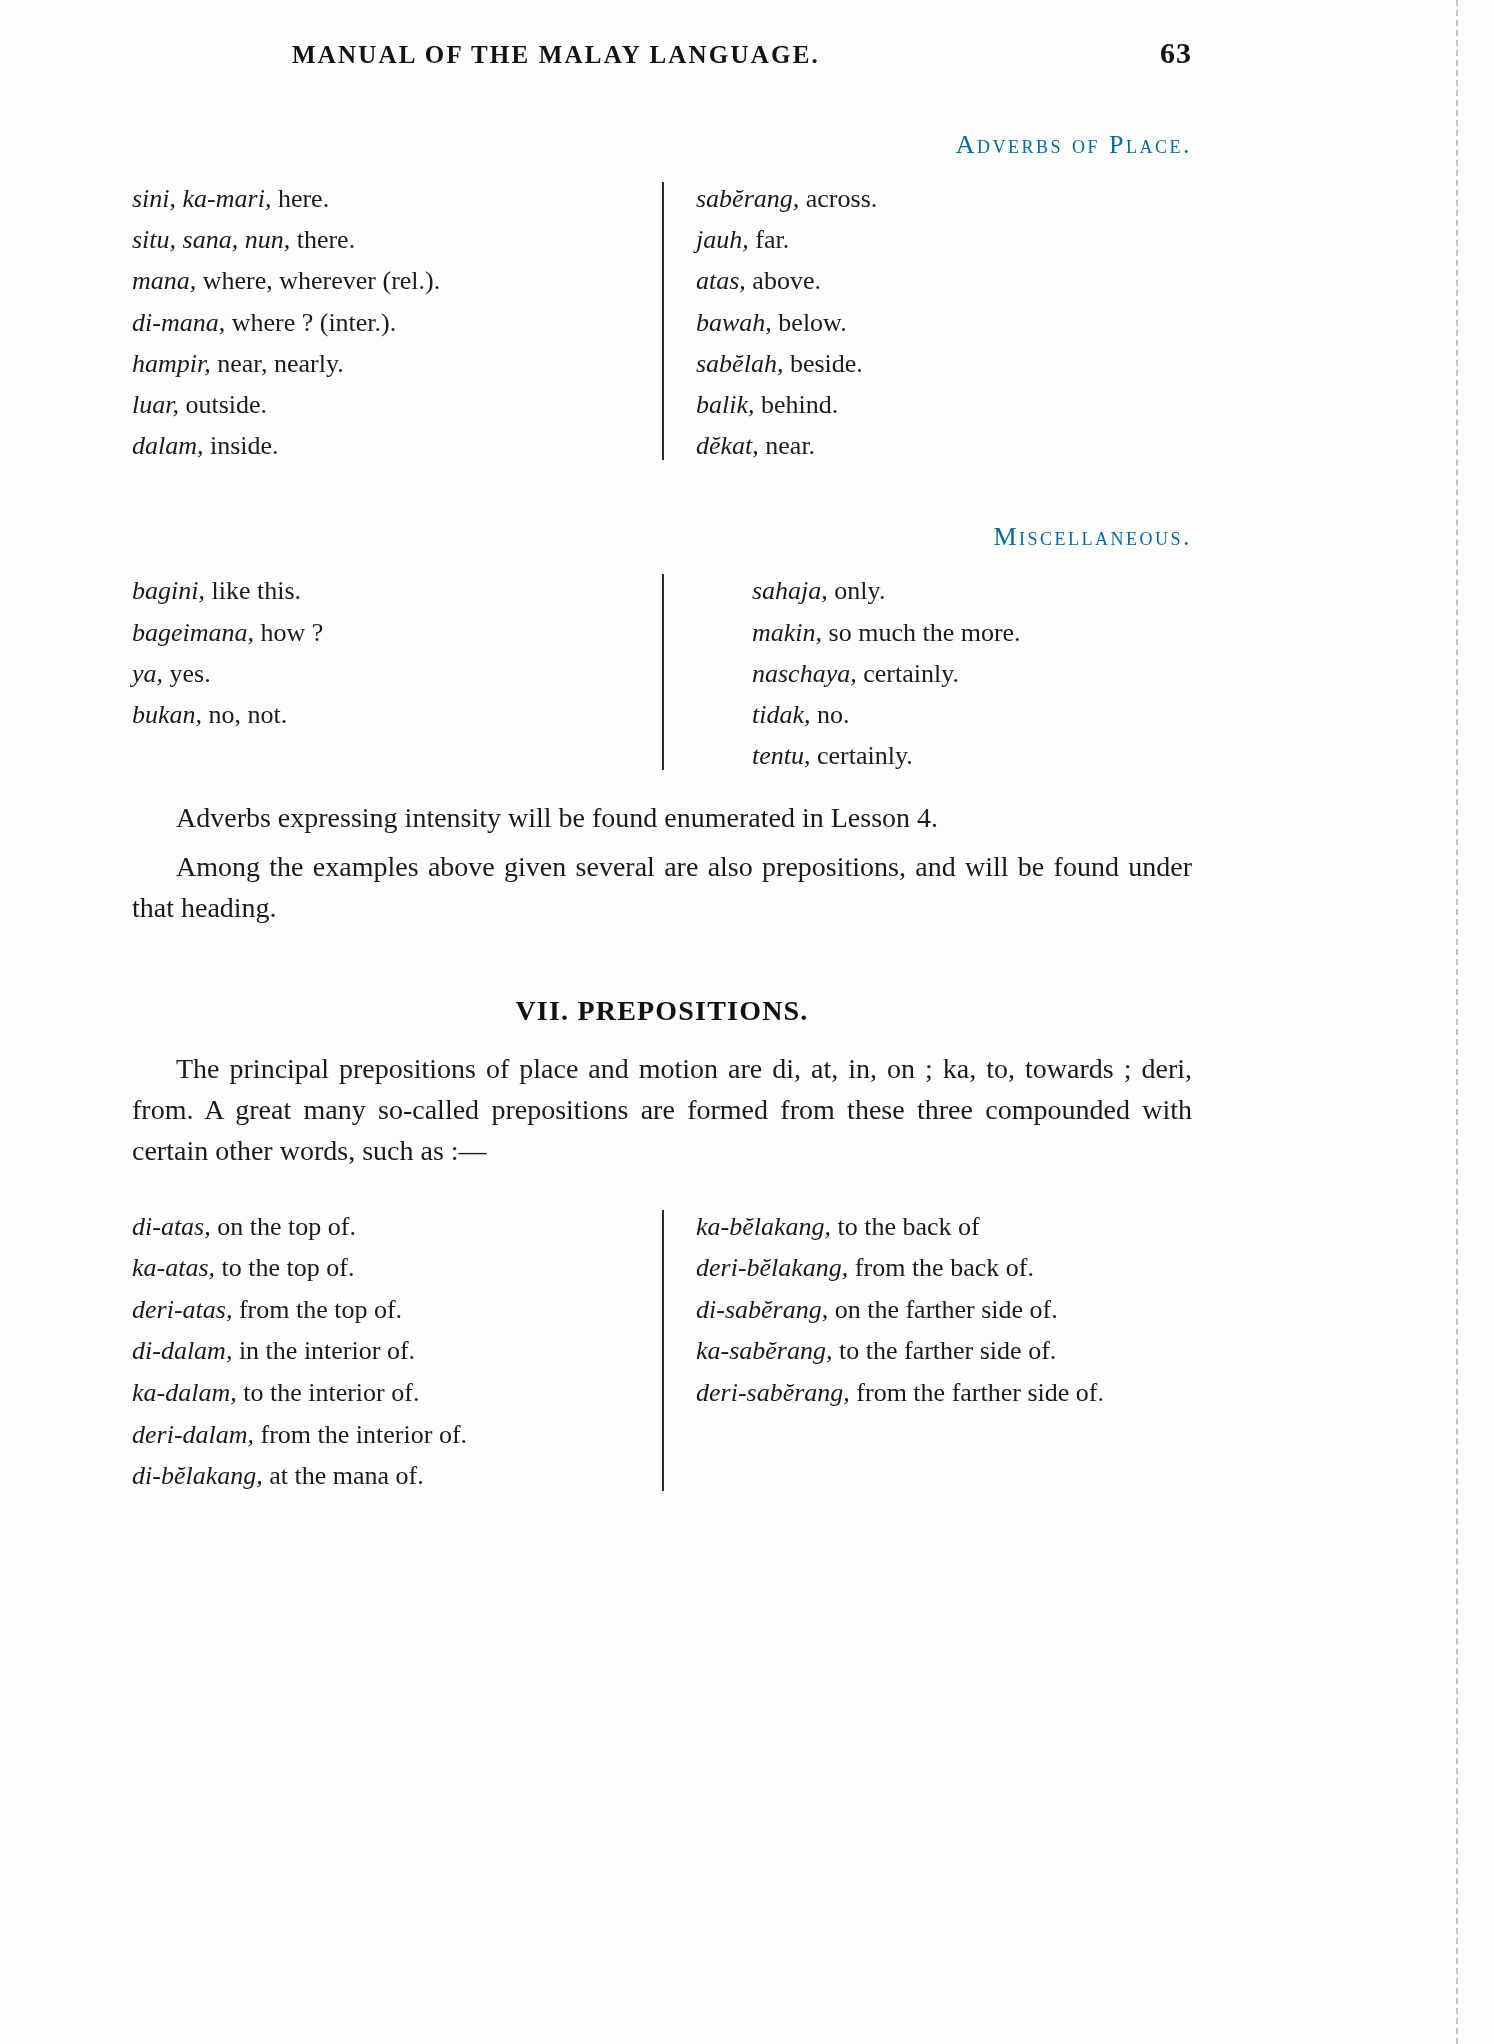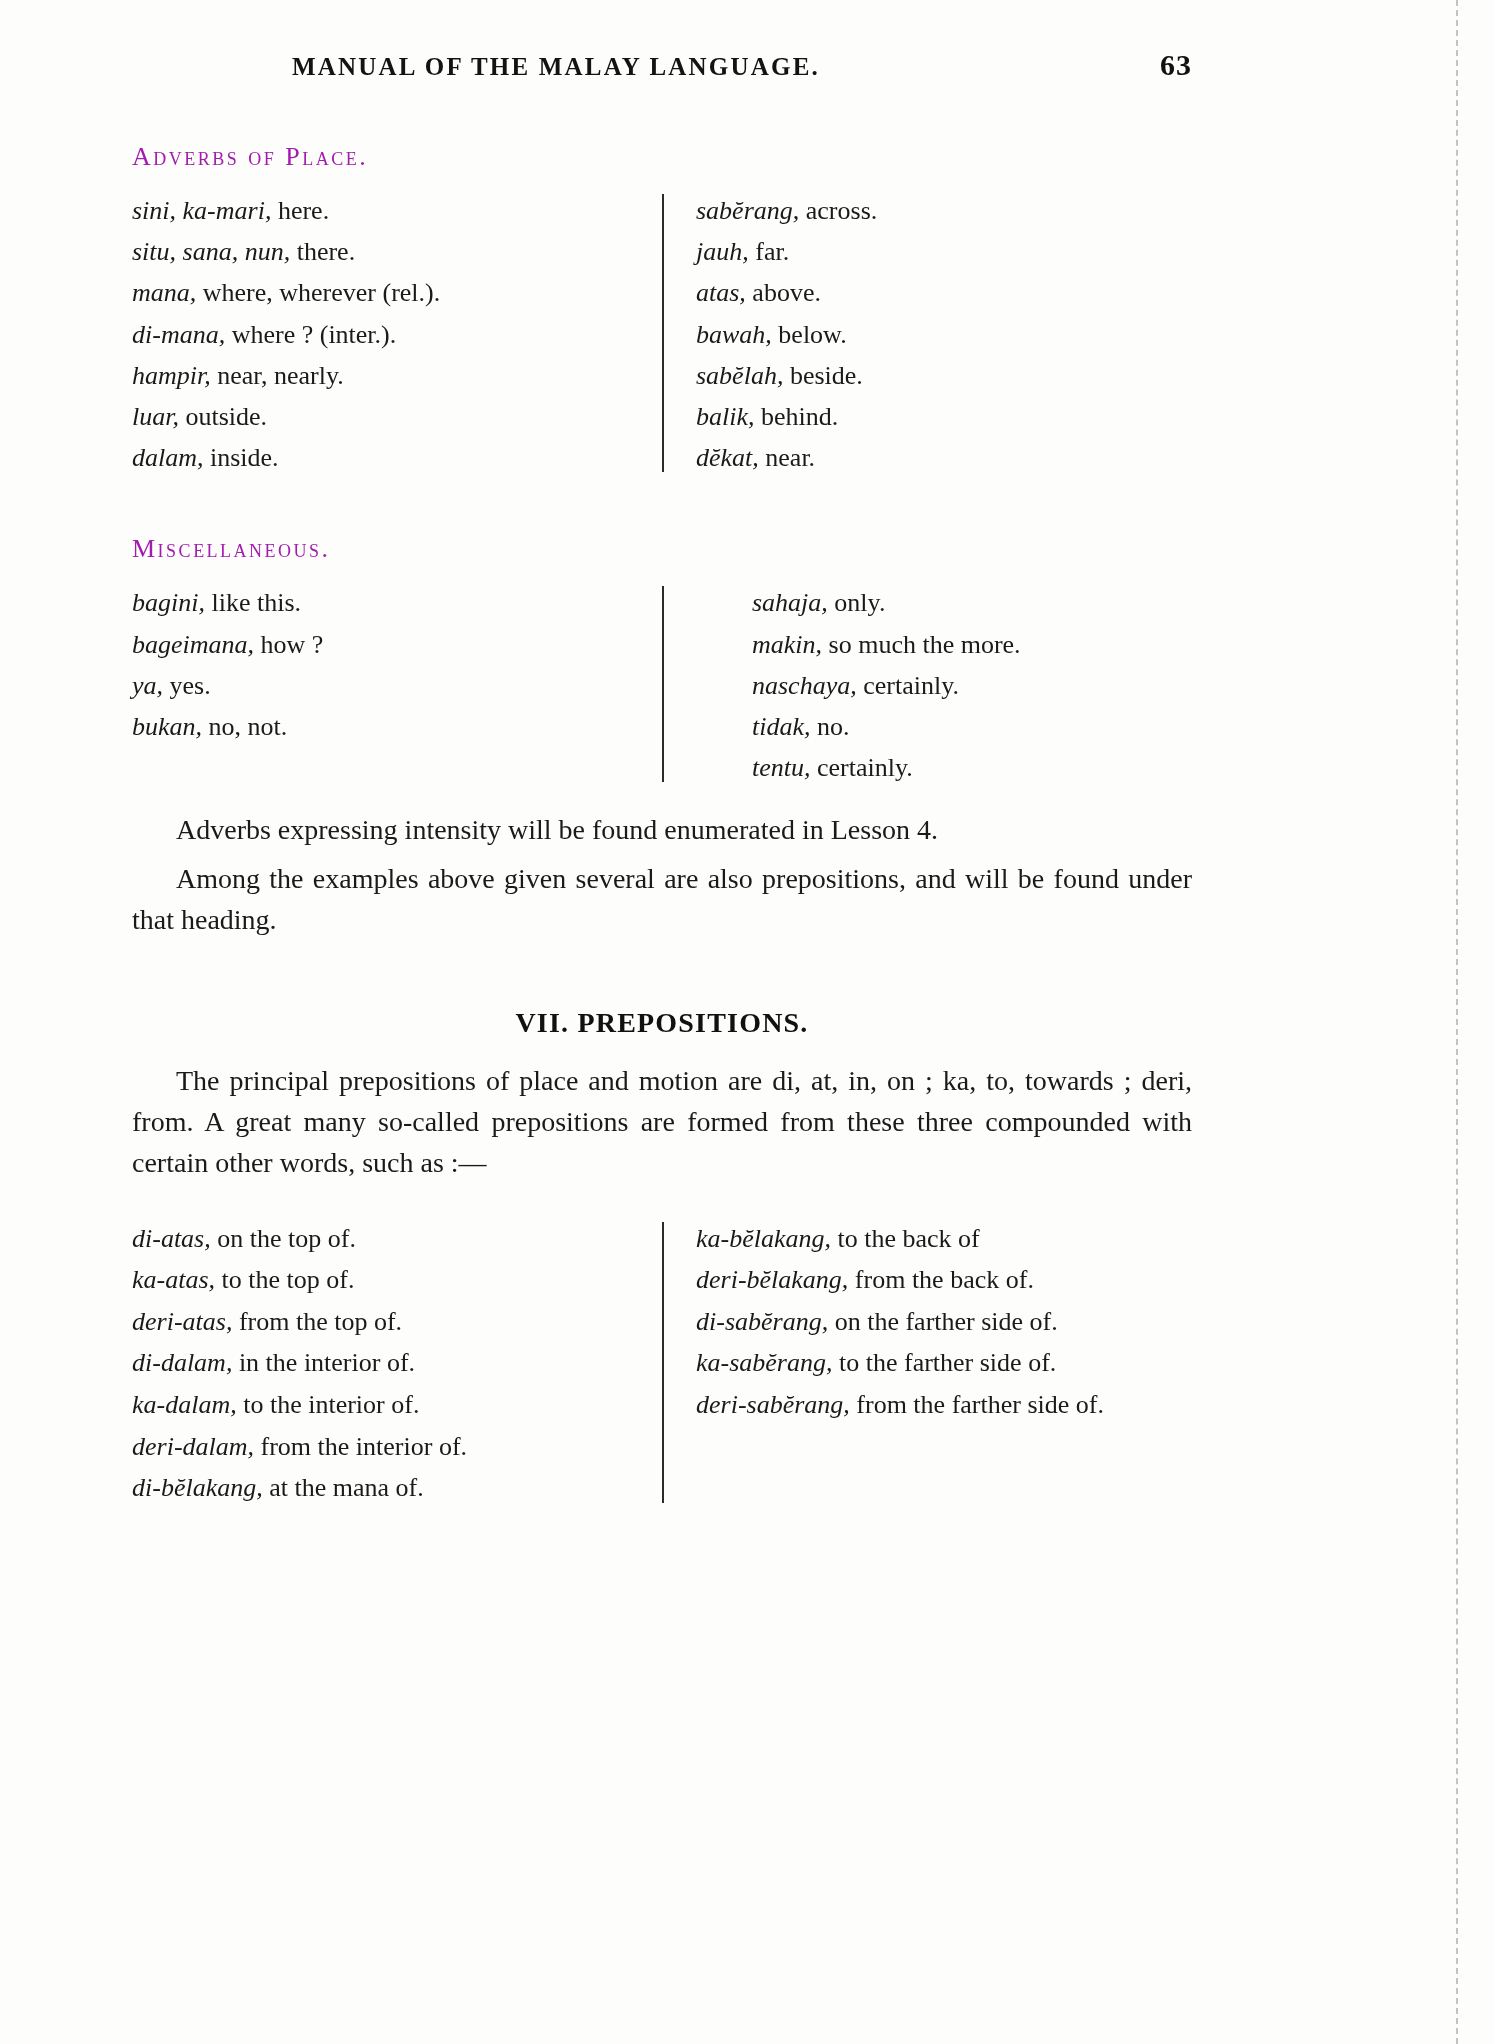--- a/index.html
+++ b/index.html
@@ -28,21 +28,21 @@
     right: 36px;
     top: 0;
     bottom: 0;
     width: 0;
     border-left: 2px dashed #b9b9b9;
     opacity: .85;
   }
   .content {
     position: absolute;
     left: 132px;
-    top: 12px;
+    top: 0;
     width: 1060px;
   }
   
   .running-head {
     display: flex;
     align-items: baseline;
     justify-content: space-between;
     margin-top: 36px;
     padding-bottom: 2px;
   }
@@ -56,25 +56,25 @@
     color: #131313;
   }
   .rh-page {
     font-size: 30px;
     font-weight: 700;
     color: #111;
     letter-spacing: 1px;
   }
   
   .sec-head {
-    text-align: left;
+    text-align: right;
     font-variant: small-caps;
     letter-spacing: 2.5px;
     font-size: 26px;
-    color: #a21caf;
+    color: #0369a1;
   }
   .sec-head.adverbs { margin-top: 58px; }
   .sec-head.misc { margin-top: 56px; }
   .sec-head-roman {
     text-align: center;
     font-weight: 700;
     font-size: 28px;
     letter-spacing: 1.2px;
     margin-top: 66px;
     color: #111;

